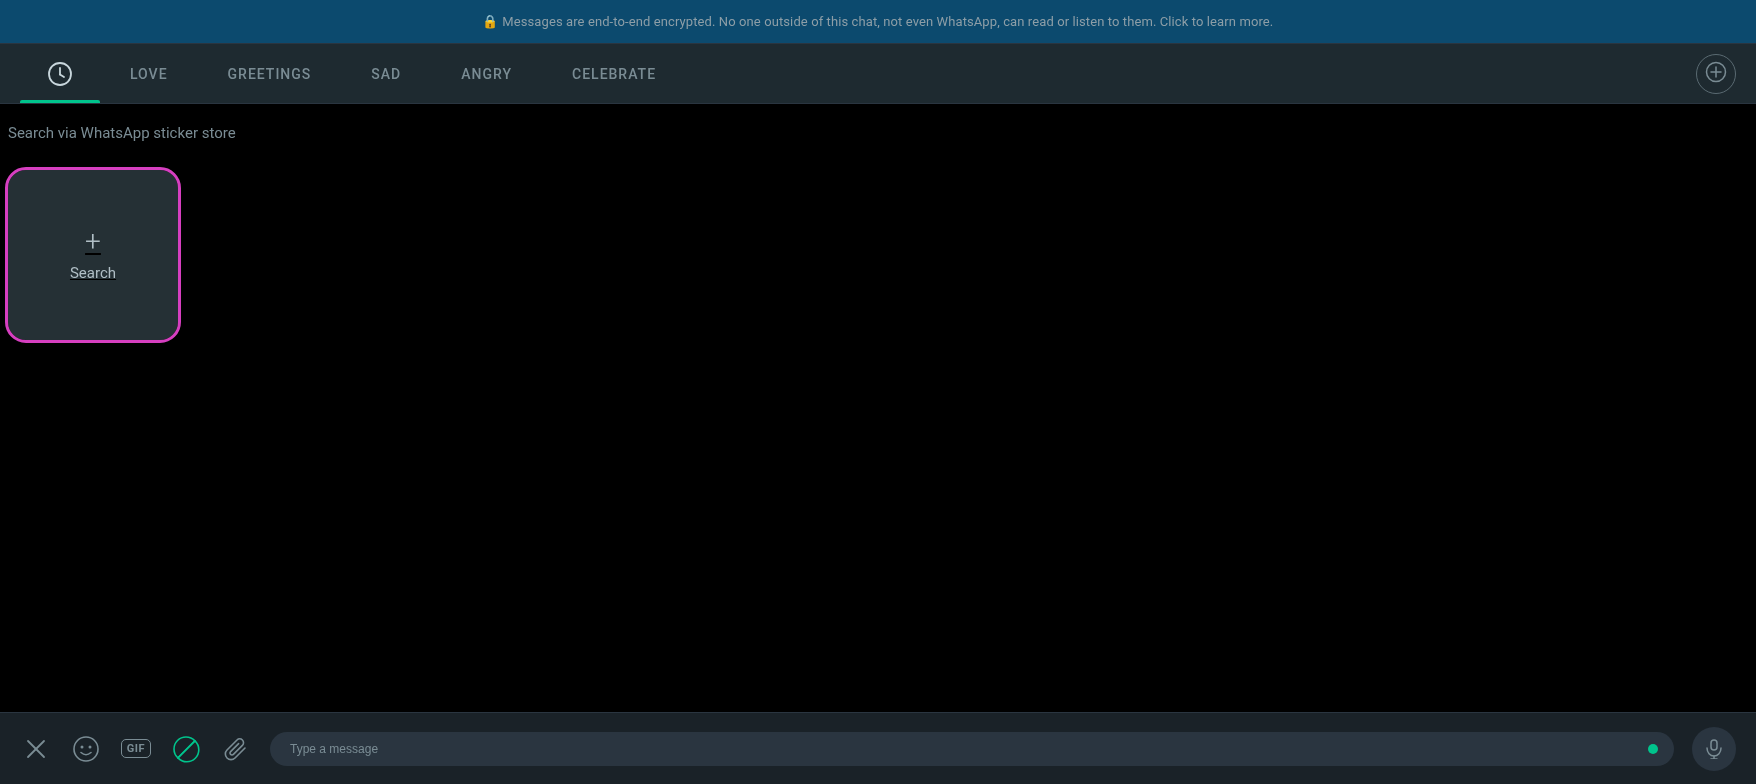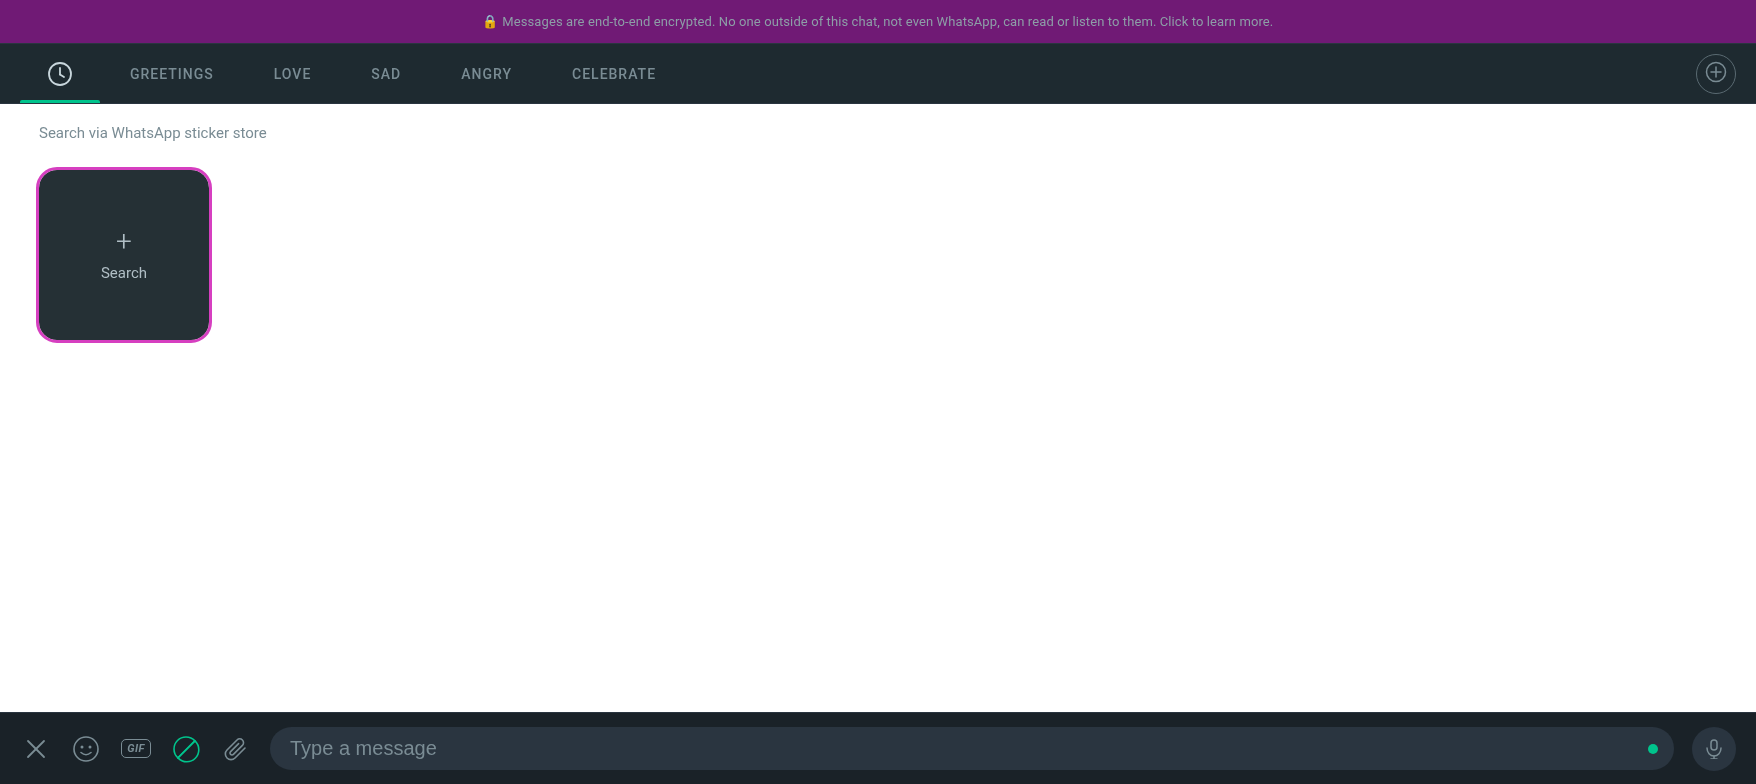--- a/index.html
+++ b/index.html
@@ -13,21 +13,21 @@
       height: 784px;
       background-color: #1a2024;
       font-family: -apple-system, BlinkMacSystemFont, 'Segoe UI', Roboto, sans-serif;
       overflow: hidden;
       display: flex;
       flex-direction: column;
     }
 
     
     .encryption-notice {
-      background-color: #701a75;
+      background-color: #0c4a6e;
       color: #8d9ea7;
       text-align: center;
       padding: 14px 8px;
       font-size: 13px;
       letter-spacing: 0.1px;
       border-bottom: 1px solid #2a3540;
     }
 
     
     .tab-nav {
@@ -90,23 +90,24 @@
 
     
     .clock-icon {
       width: 26px;
       height: 26px;
     }
 
     
     .main-content {
       flex: 1;
-      background-color: #ffffff;
-      padding: 20px 39px;
+      background-color: #000000;
+      padding: 20px 8px;
       overflow-y: auto;
+      text-decoration: underline;
     }
 
     .sticker-store-search {
       color: #7a8c94;
       font-size: 15px;
       margin-bottom: 28px;
       cursor: pointer;
     }
 
     
@@ -174,21 +175,21 @@
       border-radius: 24px;
       padding: 10px 20px;
       position: relative;
     }
 
     .message-input {
       background: transparent;
       border: none;
       outline: none;
       color: #7a8c94;
-      font-size: 20px;
+      font-size: 12px;
       width: 100%;
     }
 
     .message-input::placeholder {
       color: #7a8c94;
     }
 
     .send-indicator {
       width: 10px;
       height: 10px;
@@ -213,46 +214,45 @@
 
     
     .gif-badge {
       border: 1.5px solid #7a8c94;
       border-radius: 5px;
       padding: 2px 5px;
       font-size: 11px;
       font-weight: bold;
       color: #7a8c94;
       letter-spacing: 0.5px;
-      font-style: italic;
     }
   </style>
 </head>
 <body>
 
 <div class="encryption-notice">
   <span>🔒 Messages are end-to-end encrypted. No one outside of this chat, not even WhatsApp, can read or listen to them. Click to learn more.</span>
 </div>
 
 <div class="tab-nav">
 
   <div class="tab-item active">
     <svg class="clock-icon" viewBox="0 0 26 26" fill="none" xmlns="http://www.w3.org/2000/svg">
       <circle cx="13" cy="13" r="11" stroke="#c8d6dc" stroke-width="1.8" fill="none"></circle>
       <line x1="13" y1="7" x2="13" y2="13.5" stroke="#c8d6dc" stroke-width="1.8" stroke-linecap="round"></line>
       <line x1="13" y1="13.5" x2="17" y2="16" stroke="#c8d6dc" stroke-width="1.8" stroke-linecap="round"></line>
     </svg>
   </div>
 
   <div class="tab-item">
+    <span>LOVE</span>
+  </div>
+
+  <div class="tab-item">
     <span>GREETINGS</span>
-  </div>
-
-  <div class="tab-item">
-    <span>LOVE</span>
   </div>
 
 
   <div class="tab-item">
     <span>SAD</span>
   </div>
 
   <div class="tab-item">
     <span>ANGRY</span>
   </div>

